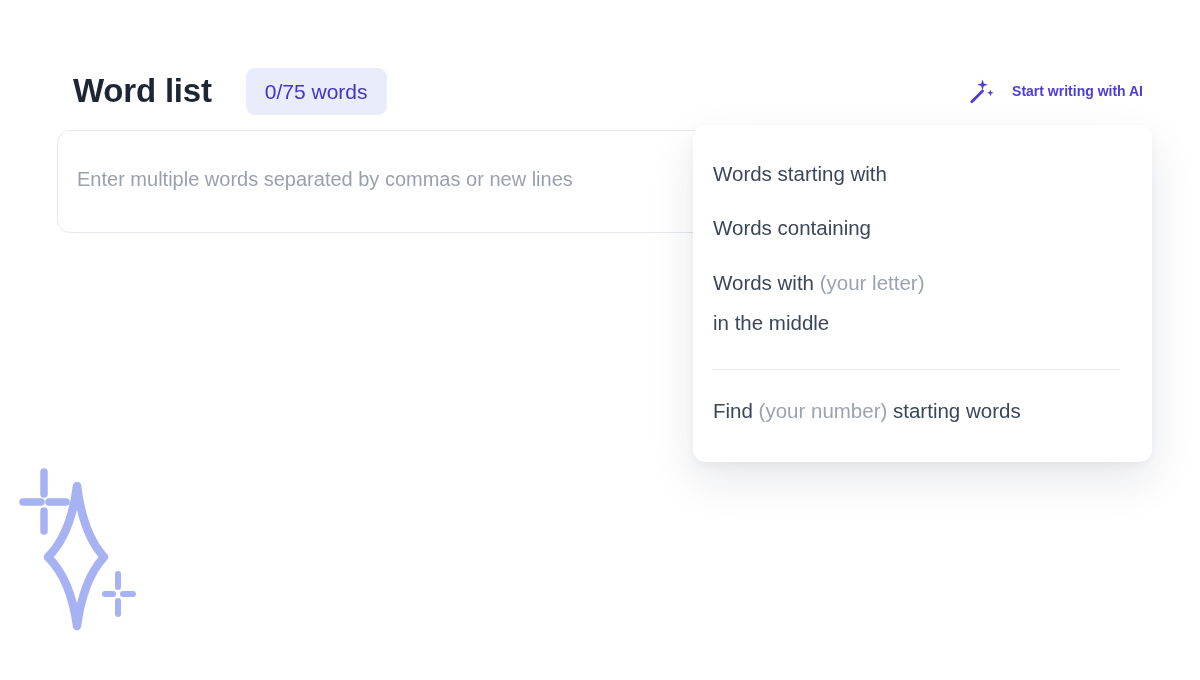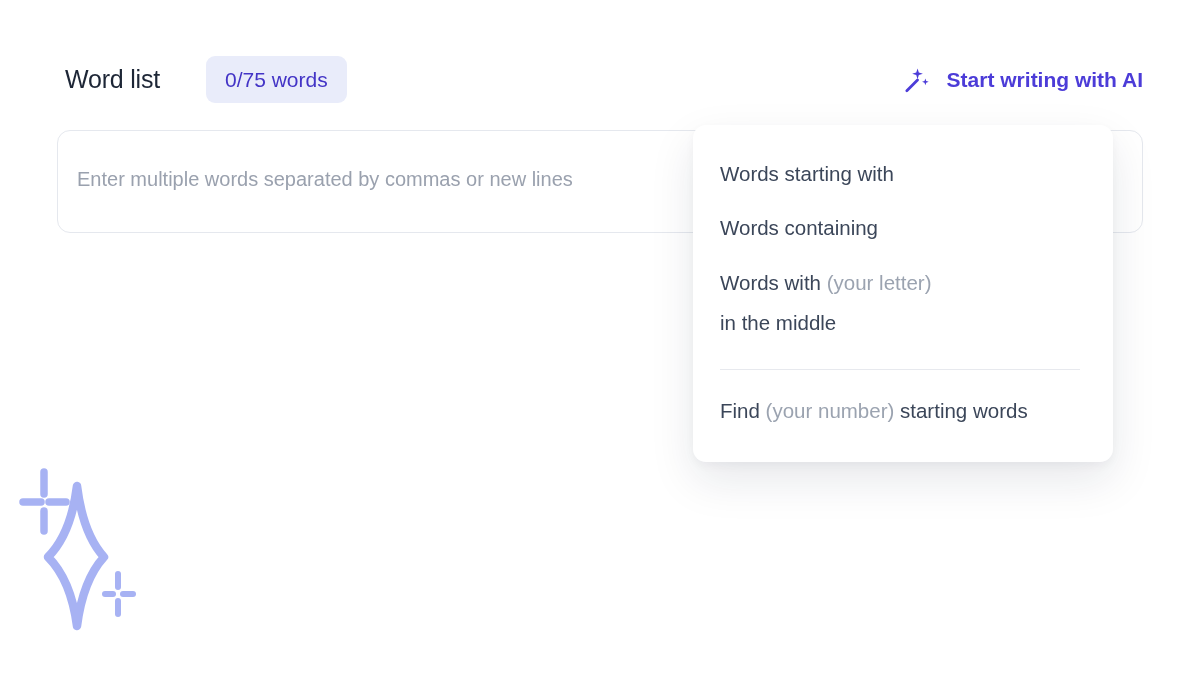--- a/index.html
+++ b/index.html
@@ -12,56 +12,56 @@
   }
   .page { position: relative; width: 1200px; height: 680px; }
 
   
   .header {
     position: absolute; left: 57px; right: 57px; top: 56px;
     display: flex; align-items: center; justify-content: space-between;
   }
   .header-left { display: flex; align-items: center; }
   .page-title {
-    margin: 8px; font-size: 25px; font-weight: 400;
+    margin: 16px; font-size: 33px; font-weight: 700;
     color: #1d2636; letter-spacing: -0.2px;
   }
   .count-badge {
-    margin-left: 38px;
+    margin-left: 18px;
     background: #e9ecfa; color: #4334c6;
     font-size: 21px; line-height: 1;
     padding: 13px 19px; border-radius: 9px;
     white-space: nowrap;
   }
   .ai-button {
     display: flex; align-items: center; gap: 15px;
     background: none; border: none; padding: 0;
     color: #4c3cd8; font-family: inherit;
-    font-size: 21px; font-weight: 700; cursor: pointer;
+    font-size: 14px; font-weight: 700; cursor: pointer;
   }
   .ai-button svg { display: block; }
 
   
   .word-input {
     position: absolute; left: 57px; top: 130px;
     width: 1086px; height: 103px;
     border: 1px solid #e5e8ee; border-radius: 13px;
     padding: 37px 19px;
     font-family: inherit; font-size: 20px; color: #334155;
     resize: none; outline: none; background: #ffffff;
     z-index: 1;
   }
   .word-input::placeholder { color: #9aa1ae; opacity: 1; }
 
   
   .dropdown {
-    position: absolute; left: 693px; top: 125px; width: 420px;
+    position: absolute; left: 693px; top: 125px; width: 459px;
     background: #ffffff; border-radius: 13px;
     box-shadow: 0 4px 10px rgba(22, 28, 55, 0.04), 0 18px 45px rgba(22, 28, 55, 0.10);
-    padding: 22px 25px 24px 27px;
+    padding: 22px 25px 24px 20px;
     z-index: 5;
   }
   .menu-item {
     font-size: 20.5px; color: #3b4659;
     line-height: 30px; padding: 12px 0;
     cursor: pointer;
   }
   .menu-item.two-line { line-height: 40px; padding: 8px 0; }
   .menu-item .hint { color: #9ba3b0; }
   .menu-item .suffix-block { display: block; }

